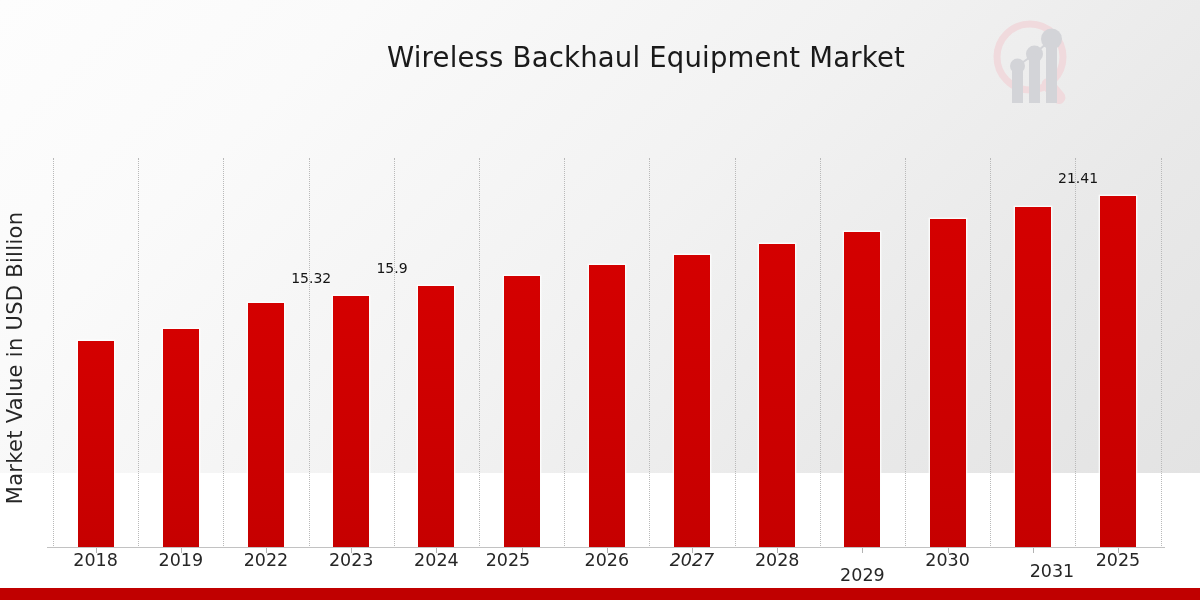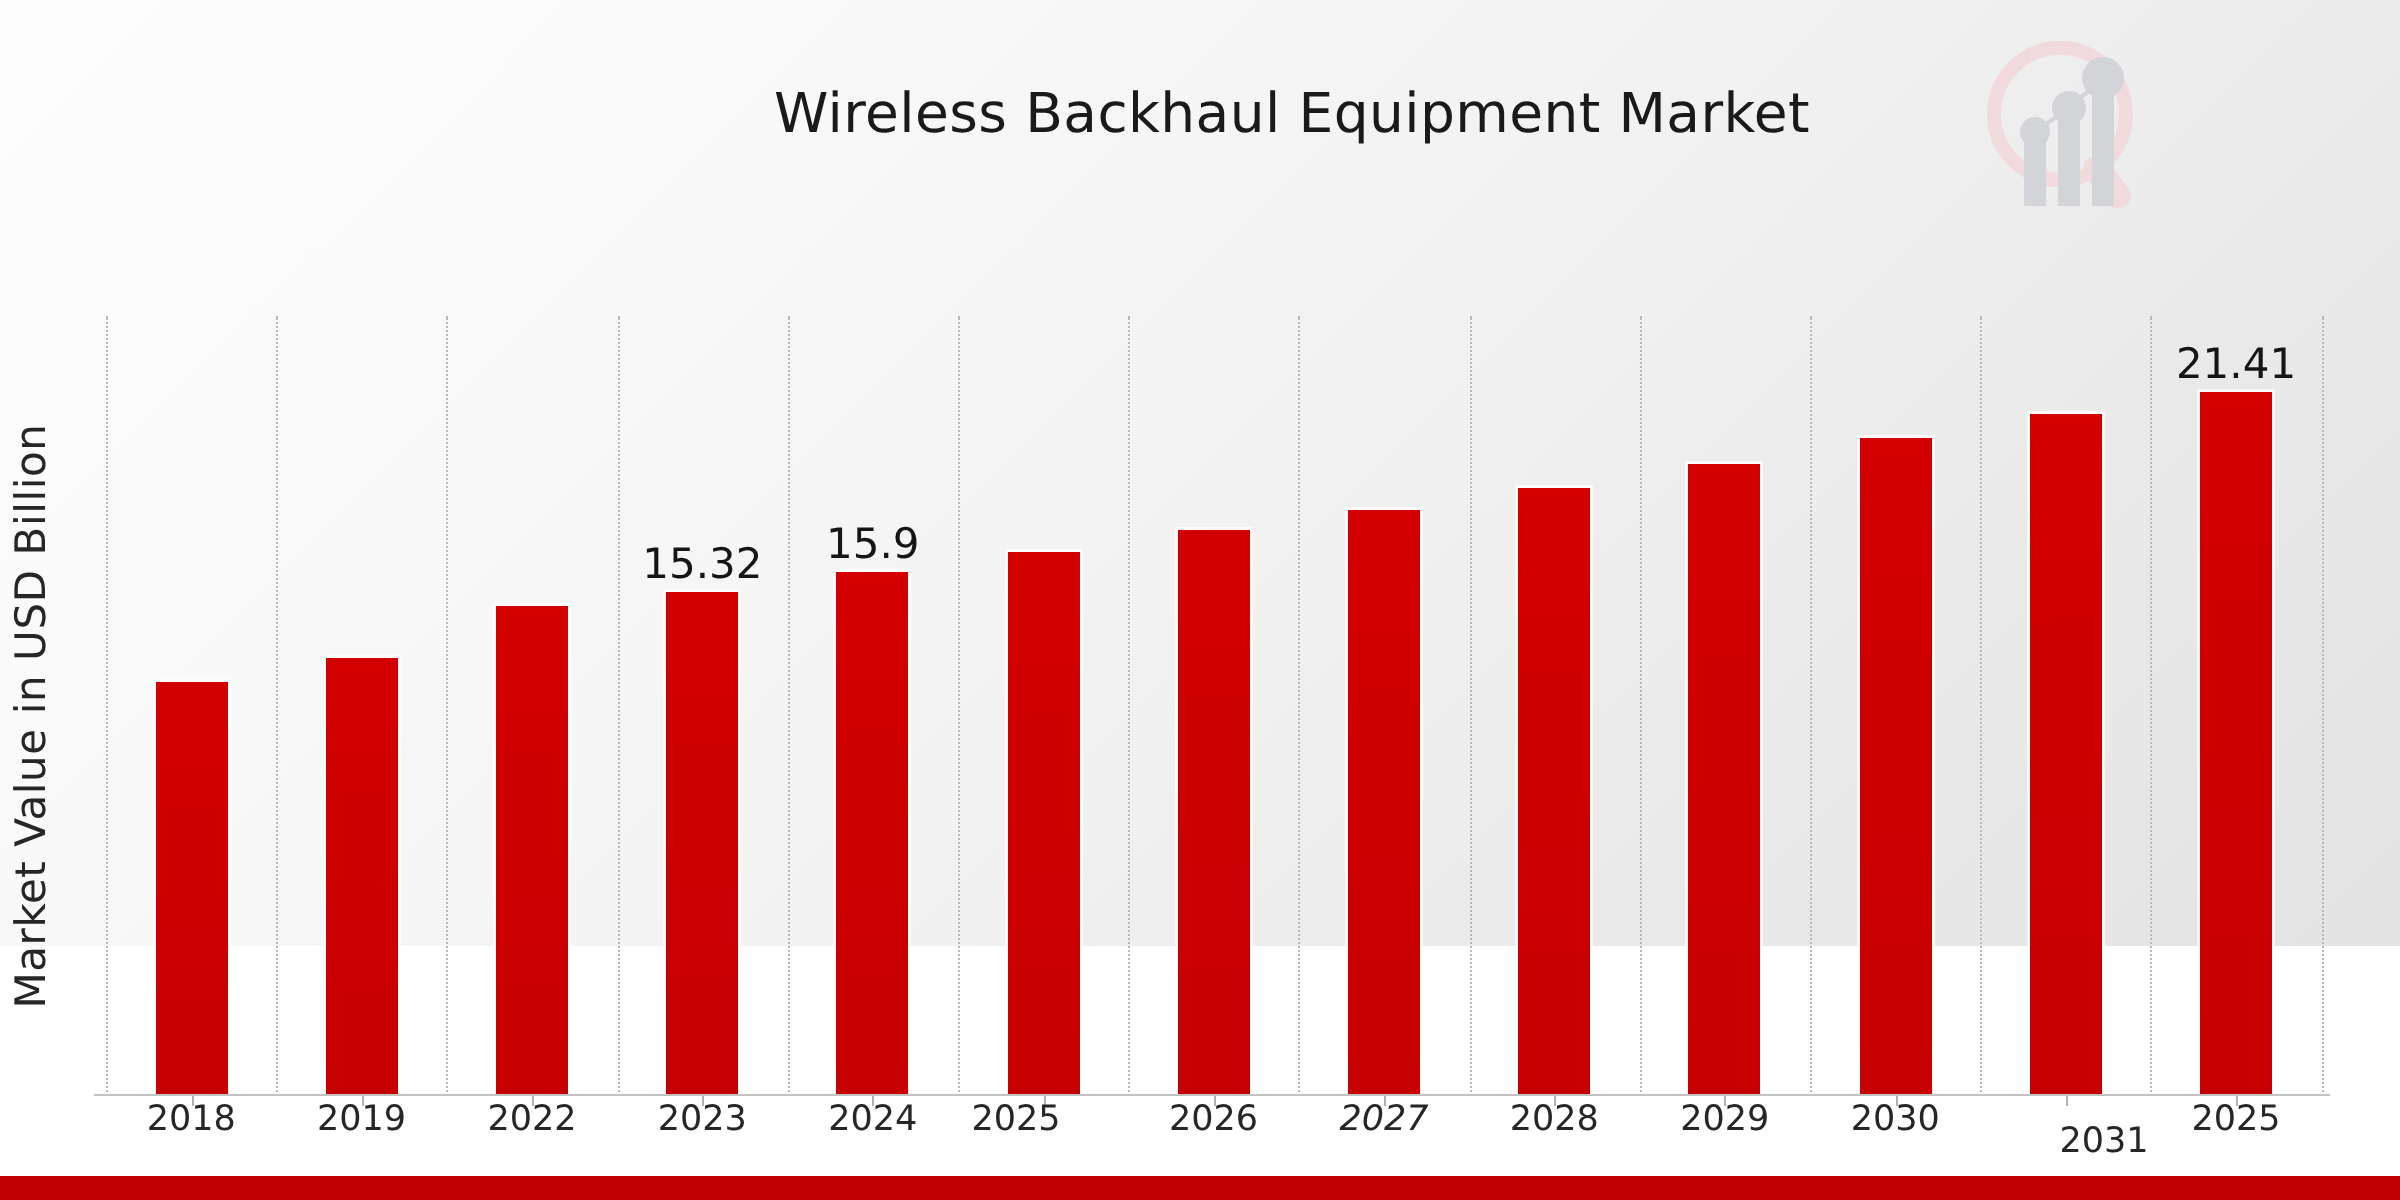--- a/index.html
+++ b/index.html
@@ -92,23 +92,22 @@
   .bar {
     position: absolute;
     bottom: 0;
     width: 36px;
     background: linear-gradient(180deg,#d40000 0%, #cc0000 60%, #c60000 100%);
     box-shadow: 0 0 0 1.4px rgba(255,255,255,0.78);
   }
 
   .bar-label {
     position: absolute;
-    font-size: 21px;
+    font-size: 14px;
     color: #151515;
-    text-align: center;
     white-space: nowrap;
     width: 120px;
   }
 
   .x-tick-label {
     position: absolute;
     top: 550px;
     width: 120px;
     text-align: center;
     font-size: 17.5px;
@@ -193,21 +192,21 @@
     <div class="bar-label" style="left: 376.4px; top: 260.354px;">15.9</div>
     <div class="tick" style="left: 521.6px;"></div>
     <div class="x-tick-label" style="left: 448px;">2025</div>
     <div class="tick" style="left: 606.8px;"></div>
     <div class="x-tick-label" style="left: 546.8px;">2026</div>
     <div class="tick" style="left: 692px;"></div>
     <div class="x-tick-label" style="left: 632px; font-style: italic;">2027</div>
     <div class="tick" style="left: 777.2px;"></div>
     <div class="x-tick-label" style="left: 717.2px;">2028</div>
     <div class="tick" style="left: 862.4px;"></div>
-    <div class="x-tick-label" style="left: 802.4px;">2029</div>
+    <div class="x-tick-label" style="left: 802.4px; margin-top: 15px;">2029</div>
     <div class="tick" style="left: 947.6px;"></div>
     <div class="x-tick-label" style="left: 887.6px;">2030</div>
     <div class="tick" style="left: 1032.8px;"></div>
     <div class="x-tick-label" style="left: 992px; margin-top: 11px;">2031</div>
     <div class="tick" style="left: 1118px;"></div>
     <div class="x-tick-label" style="left: 1058px;">2025</div>
     <div class="bar-label" style="left: 1058px; top: 169.684px;">21.41</div>
     <div id="footer-band" style="background: rgb(192, 0, 0);"></div>
   </div>
 

